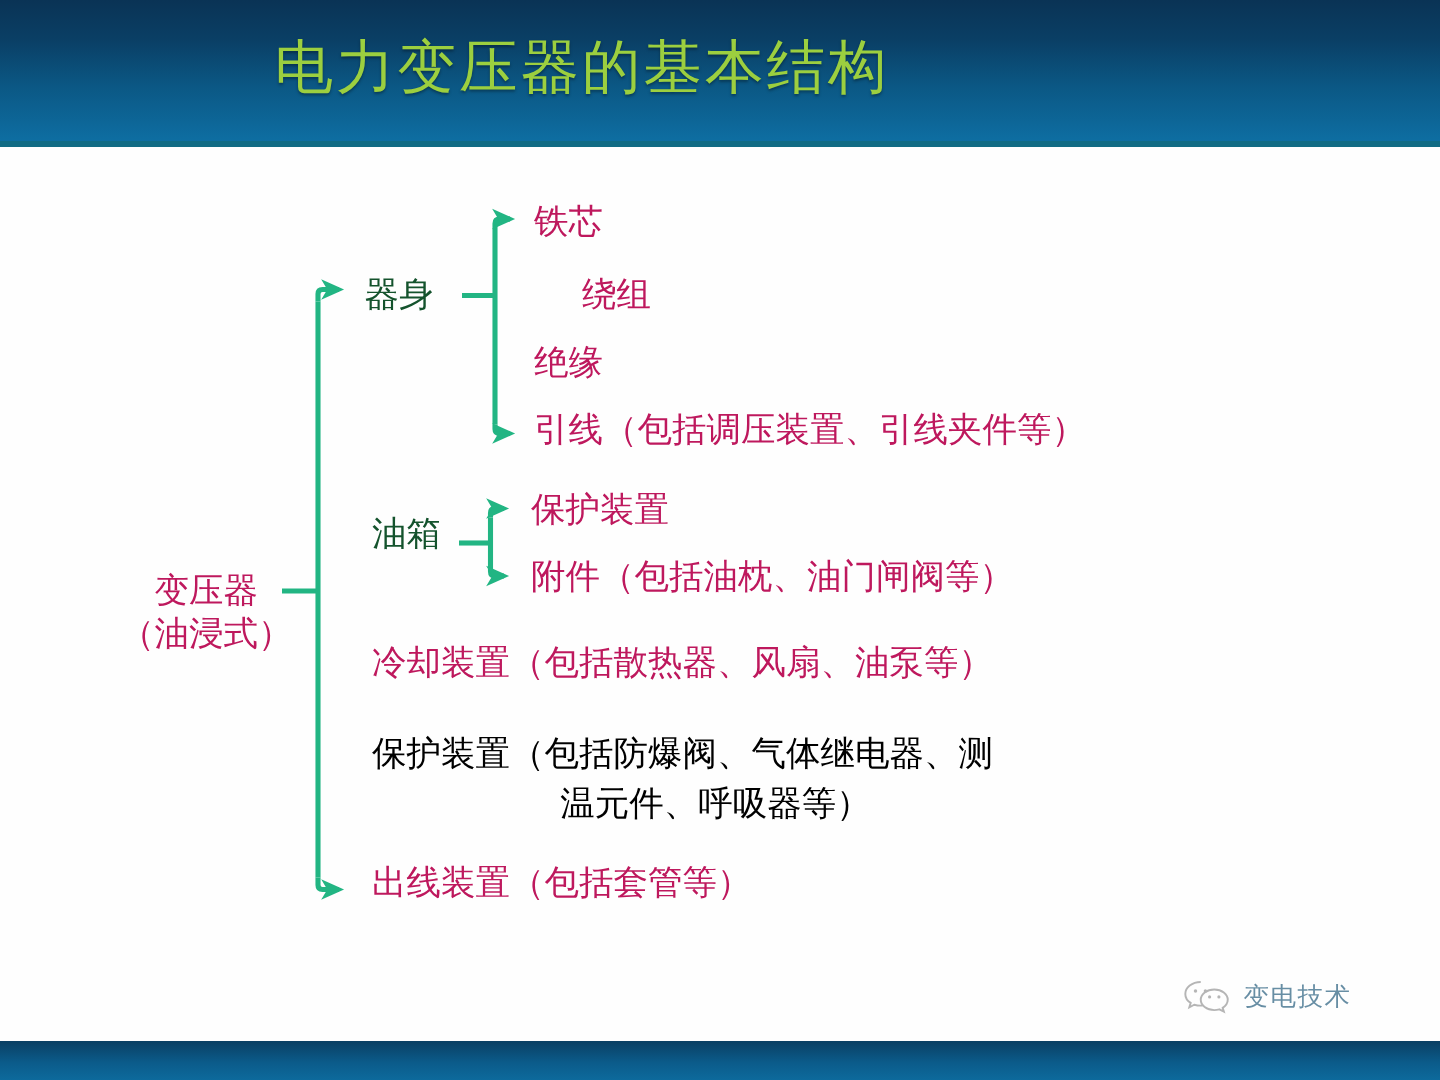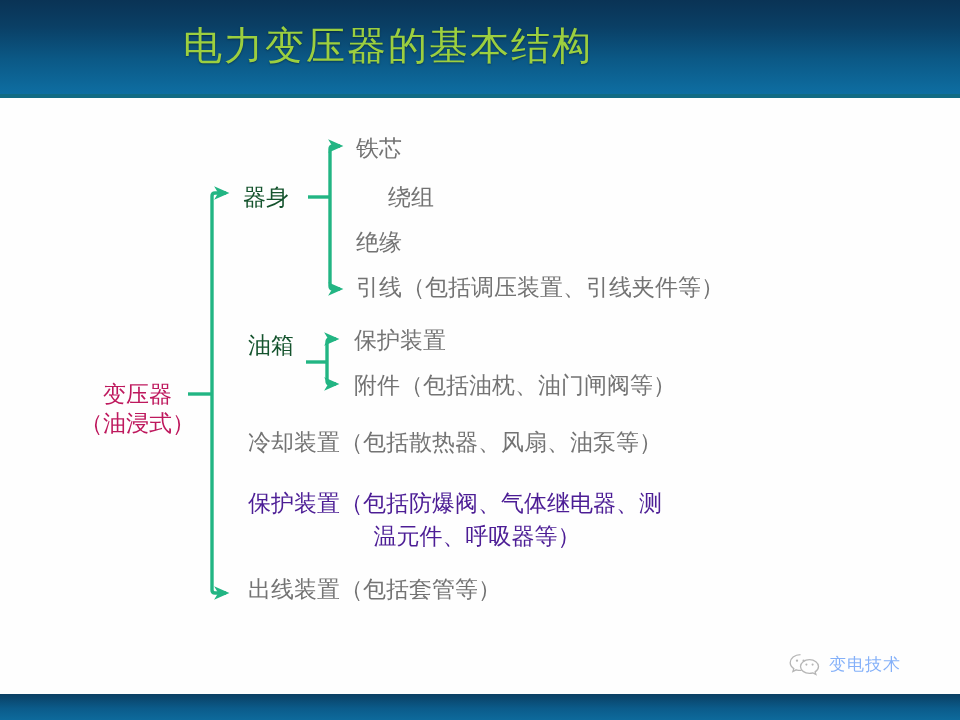--- a/index.html
+++ b/index.html
@@ -67,21 +67,21 @@
   
   .node {
     position: absolute;
     font-family: "DejaVu Serif", serif;
     color: #2e6484;
     font-size: 23px;
     line-height: 30px;
     white-space: nowrap;
   }
   .node.lvl1 { color: #14532d; }
-  .node.leaf { color: #737373; }
+  .node.leaf { color: #be185d; }
 
   #root-node {
     position: absolute;
     left: 70px;
     top: 380px;
     width: 135px;
     text-align: center;
     font-family: "DejaVu Serif", serif;
     font-size: 23px;
     line-height: 29px;
@@ -91,21 +91,21 @@
   #root-node .rl { display: block; }
 
   #protect-node {
     position: absolute;
     left: 248px;
     top: 487px;
     width: 500px;
     font-family: "DejaVu Serif", serif;
     font-size: 23px;
     line-height: 33px;
-    color: #4c1d95;
+    color: #000000;
   }
   #protect-node .pl1 { display: block; text-align: left; }
   #protect-node .pl2 { display: block; text-align: center; padding-right: 42px; }
 
   
   #connectors {
     position: absolute;
     left: 0;
     top: 0;
     width: 960px;
@@ -119,21 +119,21 @@
     left: 788px;
     top: 652px;
     display: flex;
     align-items: center;
     gap: 7px;
     opacity: 0.62;
   }
   #watermark .wm-text {
     font-family: "DejaVu Sans", sans-serif;
     font-size: 17px;
-    color: #3b82f6;
+    color: #0c4a6e;
     letter-spacing: 1px;
     white-space: nowrap;
   }
 </style>
 </head>
 <body>
 
 <div id="slide">
 
   <div id="header-bar"></div>
@@ -176,21 +176,21 @@
     <span class="rl">（油浸式）</span>
   </div>
 
   <div class="node lvl1" style="left:243px; top:182px;">器身</div>
 
   <div class="node leaf" style="left:356px; top:133px;">铁芯</div>
   <div class="node leaf" style="left:356px; top:182px;margin-left:32px;">绕组</div>
   <div class="node leaf" style="left:356px; top:227px;">绝缘</div>
   <div class="node leaf" style="left:356px; top:272px;">引线（包括调压装置、引线夹件等）</div>
 
-  <div class="node lvl1" style="left:248px; top:330px;">油箱</div>
+  <div class="node lvl1" style="left:248px; top:341px;">油箱</div>
 
   <div class="node leaf" style="left:354px; top:325px;">保护装置</div>
   <div class="node leaf" style="left:248px; top:427px;">冷却装置（包括散热器、风扇、油泵等）</div>
 
   <div class="node leaf" style="left:354px; top:370px;">附件（包括油枕、油门闸阀等）</div>
 
   <div id="protect-node">
     <span class="pl1">保护装置（包括防爆阀、气体继电器、测</span>
     <span class="pl2">温元件、呼吸器等）</span>
   </div>

